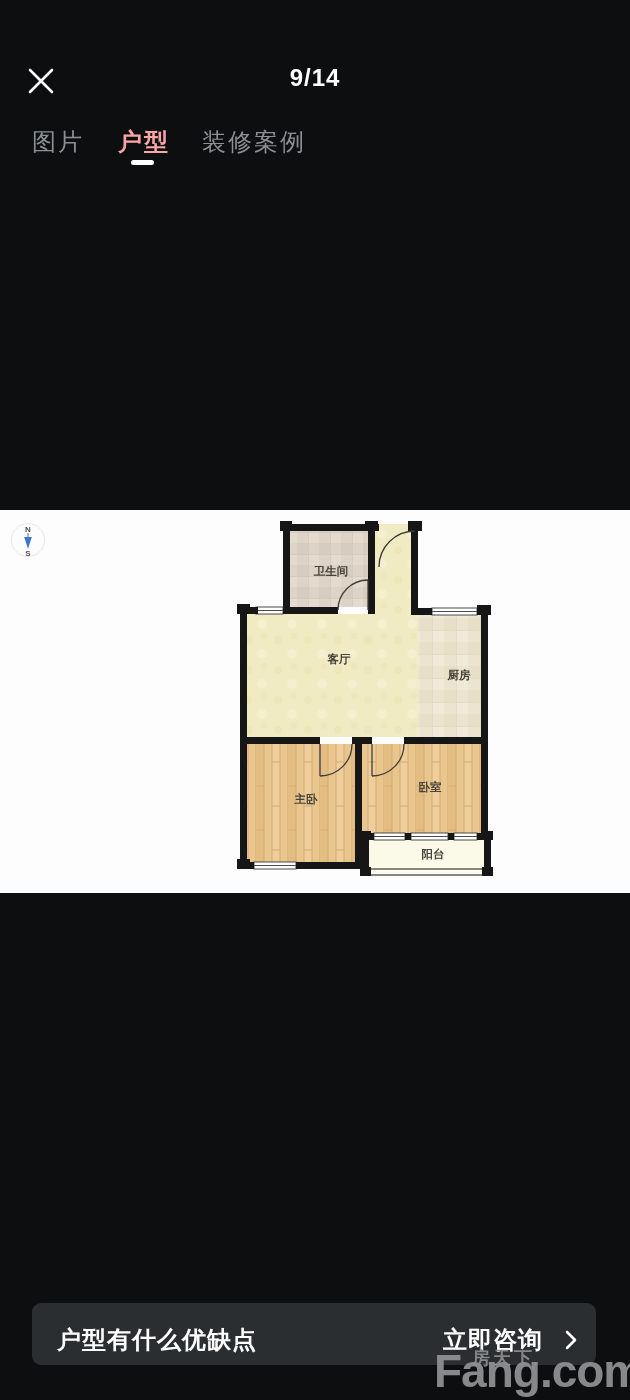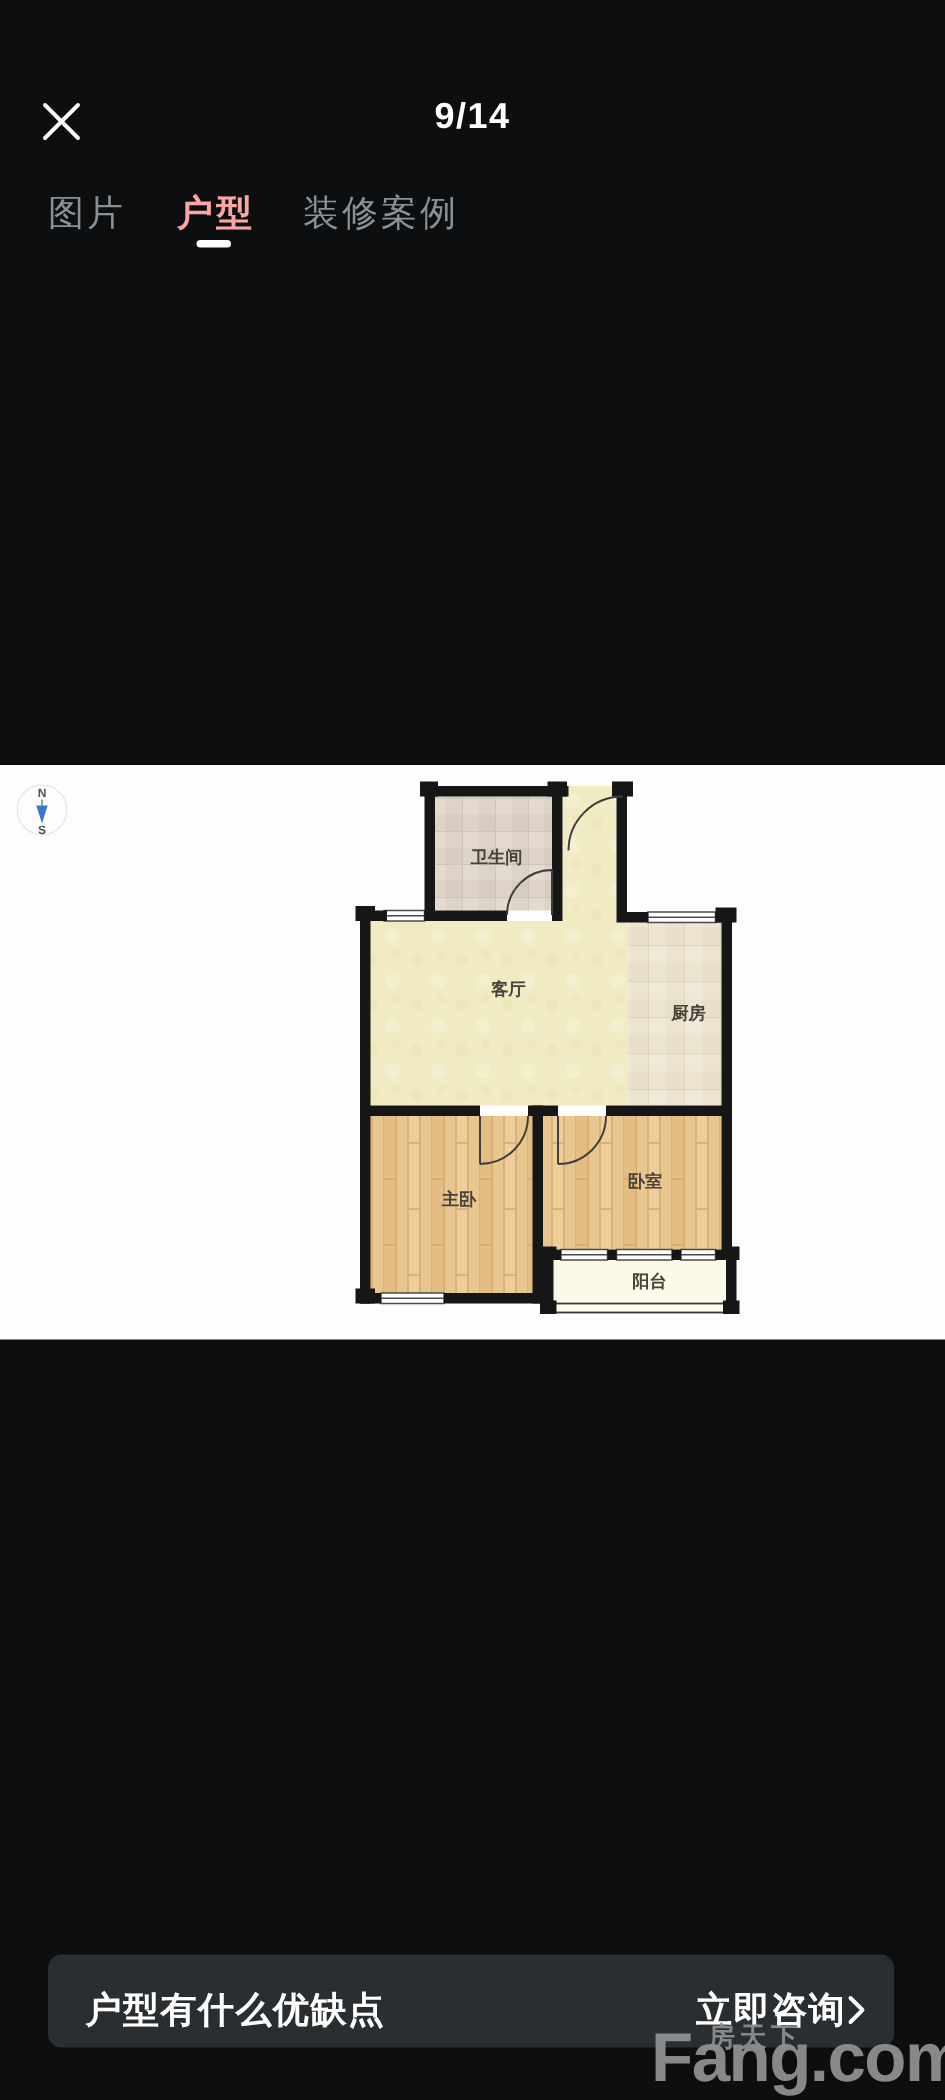--- a/index.html
+++ b/index.html
@@ -31,21 +31,21 @@
   }
   .compass { position:absolute; left:8px; top:10px; width:40px; height:40px; }
   
   .bottom-bar {
     position:absolute; left:32px; top:1303px; width:564px; height:62px;
     background:#2a2e30; border-radius:9px;
     display:flex; align-items:center; justify-content:space-between;
     padding:12px 18px 0 25px; cursor:pointer;
   }
   .bar-question { color:#ffffff; font-size:24px; font-weight:bold; letter-spacing:1px; }
-  .bar-cta { display:flex; align-items:center; gap:0; cursor:pointer; }
+  .bar-cta { display:flex; align-items:center; gap:21px; cursor:pointer; }
   .bar-cta-label { color:#ffffff; font-size:24px; font-weight:bold; letter-spacing:1px; }
   
   .watermark { position:absolute; left:434px; top:1332px; width:196px; pointer-events:none; }
   .wm-small {
     position:absolute; left:38px; top:14px; color:#8a8b8d; font-size:18px;
     font-weight:bold; letter-spacing:3px; opacity:.95;
   }
   .wm-brand {
     position:absolute; left:0; top:12px; color:#8e8f91; font-size:46px;
     font-weight:bold; letter-spacing:-1px; opacity:.95; white-space:nowrap;

